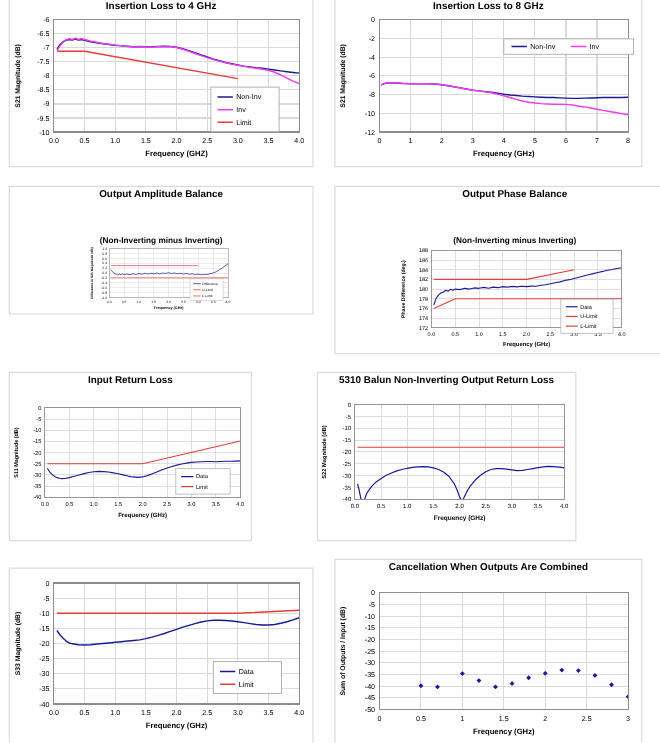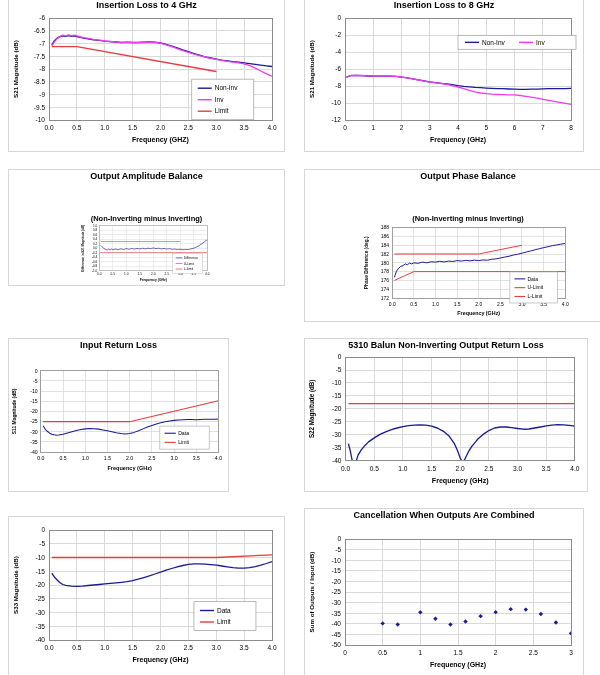--- a/index.html
+++ b/index.html
@@ -350,21 +350,21 @@
       <text x="9" y="57" text-anchor="middle" font-size="6.2" font-weight="bold" fill="#000000" transform="rotate(-90 9 57)">S11 Magnitude (dB)</text>
       <g>
         <rect x="189.41" y="75.36" width="62" height="29" fill="#fff" stroke="#a8a8a8" stroke-width="0.8"></rect>
         <line x1="195.41" x2="209.41" y1="84.36" y2="84.36" stroke="#1a1a96" stroke-width="1.4"></line>
         <text x="212.41" y="86.56" font-size="6.5" fill="#000000">Data</text>
         <line x1="195.41" x2="209.41" y1="95.86" y2="95.86" stroke="#e83c3c" stroke-width="1.4"></line>
         <text x="212.41" y="98.06" font-size="6.5" fill="#000000">Limit</text>
       </g>
     </svg>
 </div>
-<div class="cell" style="left:304px;top:338px;width:284px;height:154px">
+<div class="cell" style="left:288px;top:338px;width:236px;height:154px">
   <div class="chart-title">5310 Balun Non-Inverting Output Return Loss</div>
   <svg class="plot" viewBox="0 0 278 138">
       <defs>
         <clipPath id="clip5">
           <rect x="40" y="6" width="226" height="102"></rect>
         </clipPath>
       </defs>
       <g stroke="#d9d9d9" stroke-width="1" shape-rendering="crispEdges">
         <line x1="40" x2="40" y1="6" y2="108"></line>
         <line x1="68.25" x2="68.25" y1="6" y2="108"></line>

